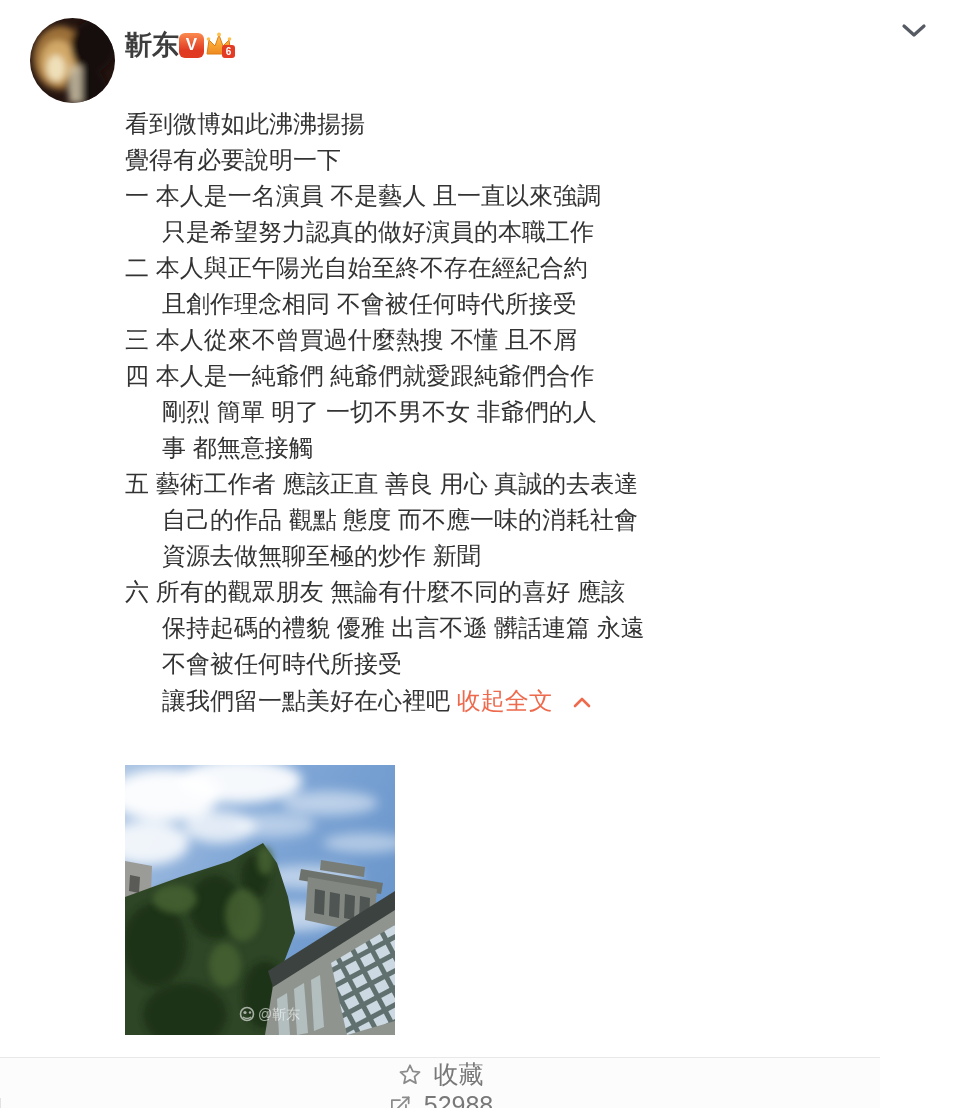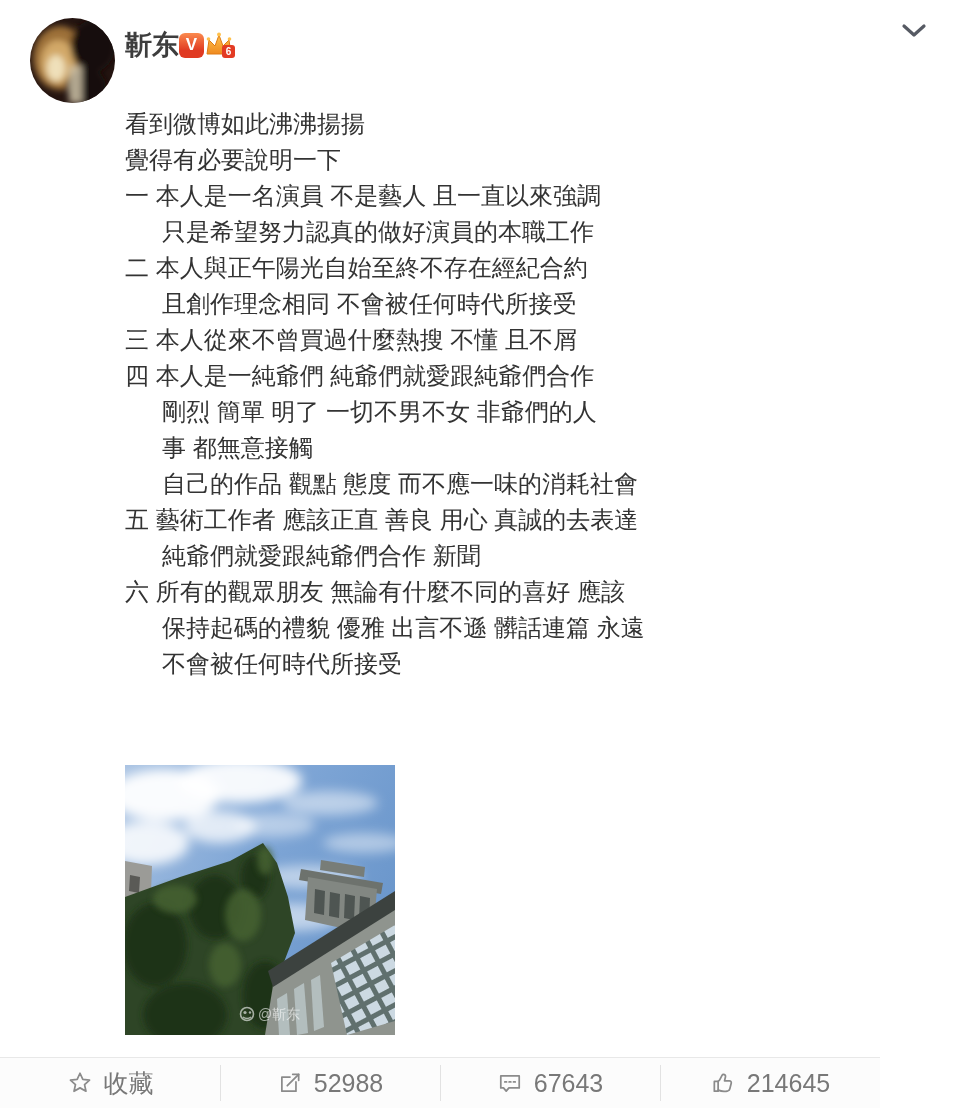--- a/index.html
+++ b/index.html
@@ -26,21 +26,21 @@
   .ln.indent{padding-left:37px;}
   .collapse-link{color:#ee6a4d;text-decoration:none;cursor:pointer;}
   .up-chevron{display:inline-block;margin-left:14px;vertical-align:1px;}
 
   
   .photo{position:absolute;left:125px;top:765px;width:270px;height:270px;cursor:pointer;}
   .photo svg{display:block;}
 
   
   .toolbar{position:absolute;left:0;top:1057px;width:880px;height:50px;background:#fcfcfc;
-           border-top:1px solid #e8e8e8;display:flex;box-sizing:content-box;}
+           border-top:1px solid #e8e8e8;display:flex;box-sizing:content-box;flex-direction:column;}
   .action{flex:1;display:flex;align-items:center;justify-content:center;gap:11px;
           color:#787878;font-size:25px;position:relative;cursor:pointer;}
   .action + .action::before{content:"";position:absolute;left:0;top:7px;height:36px;border-left:1px solid #e2e2e2;}
   .action .ic{display:flex;align-items:center;}
 </style>
 </head>
 <body>
 
 <div class="page">
 
@@ -93,26 +93,35 @@
     <div class="ln">看到微博如此沸沸揚揚</div>
     <div class="ln">覺得有必要說明一下</div>
     <div class="ln">一 本人是一名演員 不是藝人 且一直以來強調</div>
     <div class="ln indent">只是希望努力認真的做好演員的本職工作</div>
     <div class="ln">二 本人與正午陽光自始至終不存在經紀合約</div>
     <div class="ln indent">且創作理念相同 不會被任何時代所接受</div>
     <div class="ln">三 本人從來不曾買過什麼熱搜 不懂 且不屑</div>
     <div class="ln">四 本人是一純爺們 純爺們就愛跟純爺們合作</div>
     <div class="ln indent">剛烈 簡單 明了 一切不男不女 非爺們的人</div>
     <div class="ln indent">事 都無意接觸</div>
+    <div class="ln">五 藝術工作者 應該正直 善良 用心 真誠的去表達</div>
     <div class="ln indent">自己的作品 觀點 態度 而不應一味的消耗社會</div>
-    <div class="ln">五 藝術工作者 應該正直 善良 用心 真誠的去表達</div>
-    <div class="ln indent">純爺們就愛跟純爺們合作 新聞</div>
+    <div class="ln indent">資源去做無聊至極的炒作 新聞</div>
     <div class="ln">六 所有的觀眾朋友 無論有什麼不同的喜好 應該</div>
     <div class="ln indent">保持起碼的禮貌 優雅 出言不遜 髒話連篇 永遠</div>
     <div class="ln indent">不會被任何時代所接受</div>
+    <div class="ln indent">
+      <span>讓我們留一點美好在心裡吧 </span>
+      <a class="collapse-link">收起全文</a>
+      <span class="up-chevron">
+        <svg width="18" height="12" viewBox="0 0 18 12">
+          <polyline points="2,10 9,3 16,10" fill="none" stroke="#ee6a4d" stroke-width="2.6" stroke-linecap="round" stroke-linejoin="round"></polyline>
+        </svg>
+      </span>
+    </div>
   </div>
 
   <div class="photo">
     <svg width="270" height="270" viewBox="0 0 270 270">
       <defs>
         <linearGradient id="sky" x1="0" y1="0" x2="1" y2="0.55">
           <stop offset="0" stop-color="#a9c3e3"></stop>
           <stop offset="0.5" stop-color="#7fa6d6"></stop>
           <stop offset="1" stop-color="#6a96cb"></stop>
         </linearGradient>

